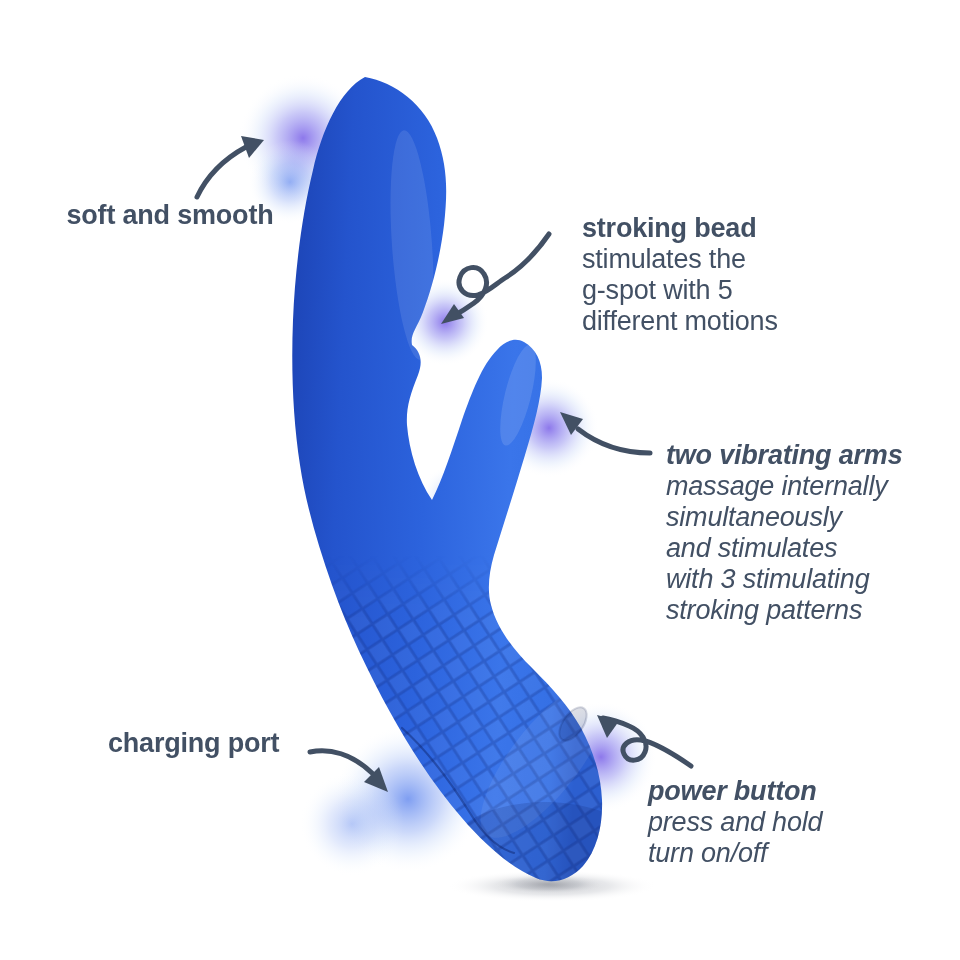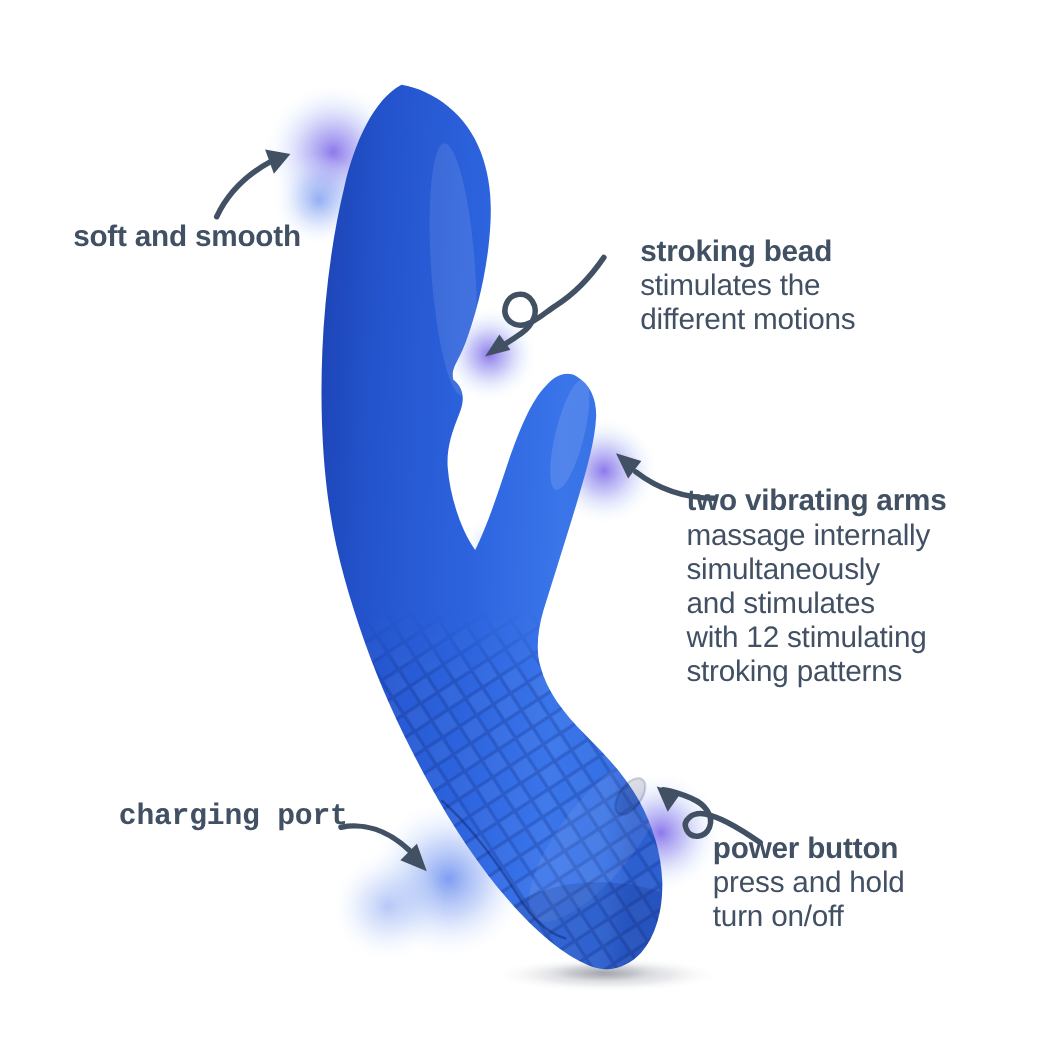--- a/index.html
+++ b/index.html
@@ -168,35 +168,36 @@
     </g>
   </svg>
 
   <div class="ann center" style="left:55px; top:200px; width:230px;">
     <div class="t">soft and smooth</div>
   </div>
 
   <div class="ann" style="left:542px; top:213px;margin-left:40px;">
     <div class="t">stroking bead</div>
     <div>stimulates the</div>
+    <div>g-spot with 5</div>
     <div>different motions</div>
   </div>
 
-  <div class="ann" style="left:624px; top:440px;">
+  <div class="ann" style="left:666px; top:440px;font-style:italic;">
     <div class="t">two vibrating arms</div>
     <div>massage internally</div>
     <div>simultaneously</div>
     <div>and stimulates</div>
-    <div>with 12 stimulating</div>
+    <div>with 3 stimulating</div>
     <div>stroking patterns</div>
   </div>
 
-  <div class="ann" style="left:108px; top:728px;font-family:Liberation Mono, monospace;">
+  <div class="ann" style="left:108px; top:728px;">
     <div class="t">charging port</div>
   </div>
 
-  <div class="ann" style="left:648px; top:756px;">
+  <div class="ann" style="left:648px; top:776px;font-style:italic;">
     <div class="t">power button</div>
     <div>press and hold</div>
     <div>turn on/off</div>
   </div>
 
 </div>
 
 </body></html>

